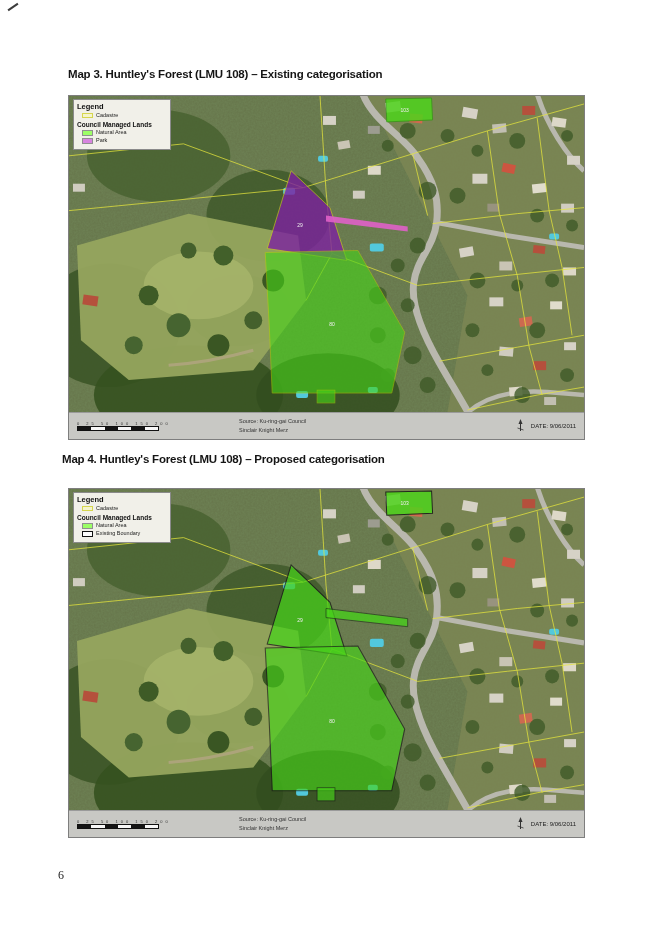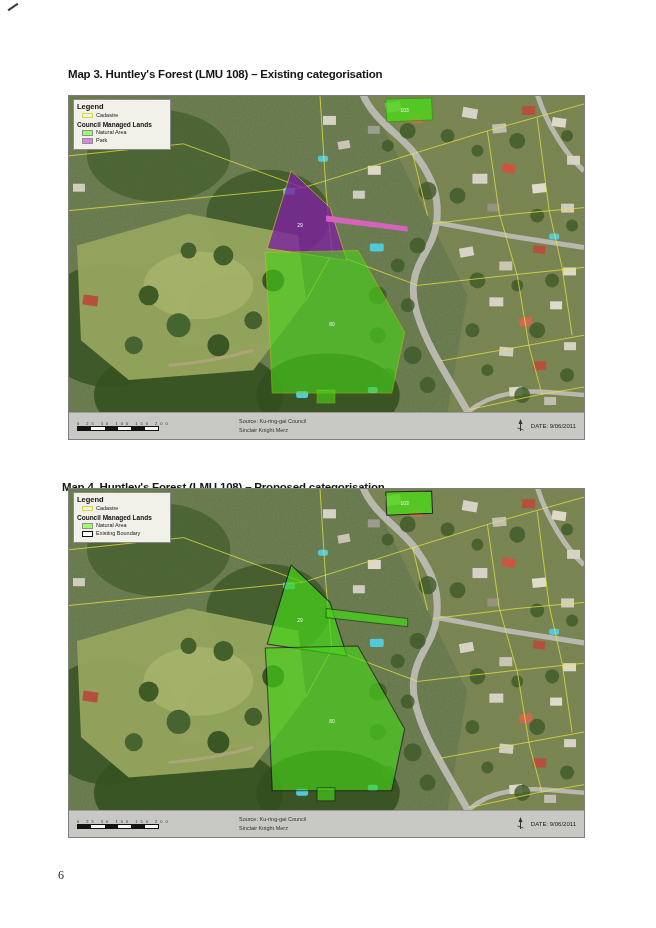--- a/index.html
+++ b/index.html
@@ -3,21 +3,21 @@
 <meta charset="utf-8">
 <style>
   html,body{margin:0;padding:0;}
   body{
     width:656px;height:928px;position:relative;background:#ffffff;
     font-family:"Liberation Sans",sans-serif;overflow:hidden;
   }
   .corner-mark{position:absolute;left:7px;top:6px;width:12px;height:2px;background:#3c3c3c;transform:rotate(-35deg);}
   .map-title{position:absolute;font-size:11.5px;font-weight:700;color:#151515;letter-spacing:-0.2px;white-space:nowrap;}
   #title3{left:68px;top:60px;margin-top:8px;}
-  #title4{left:62px;top:453px;margin-top:28px;}
+  #title4{left:62px;top:453px;}
   .map{position:absolute;left:68px;width:517px;border:1px solid #7e7e7e;box-sizing:border-box;background:#84cc16;}
   #map3{top:95px;height:345px;}
   #map4{top:488px;height:350px;}
   .aerial{display:block;width:100%;}
   #map3 .aerial{height:316px;}
   #map4 .aerial{height:321px;}
   
   .legend{position:absolute;left:4px;top:3px;width:90px;background:#f1f0e9;border:1px solid #8a8a8a;padding:2px 3px 3px 3px;z-index:5;}
   .lg-title{font-size:7.5px;font-weight:700;color:#111;margin-bottom:1px;}
   .lg-group{font-size:6.5px;font-weight:700;color:#111;margin-top:2px;}

